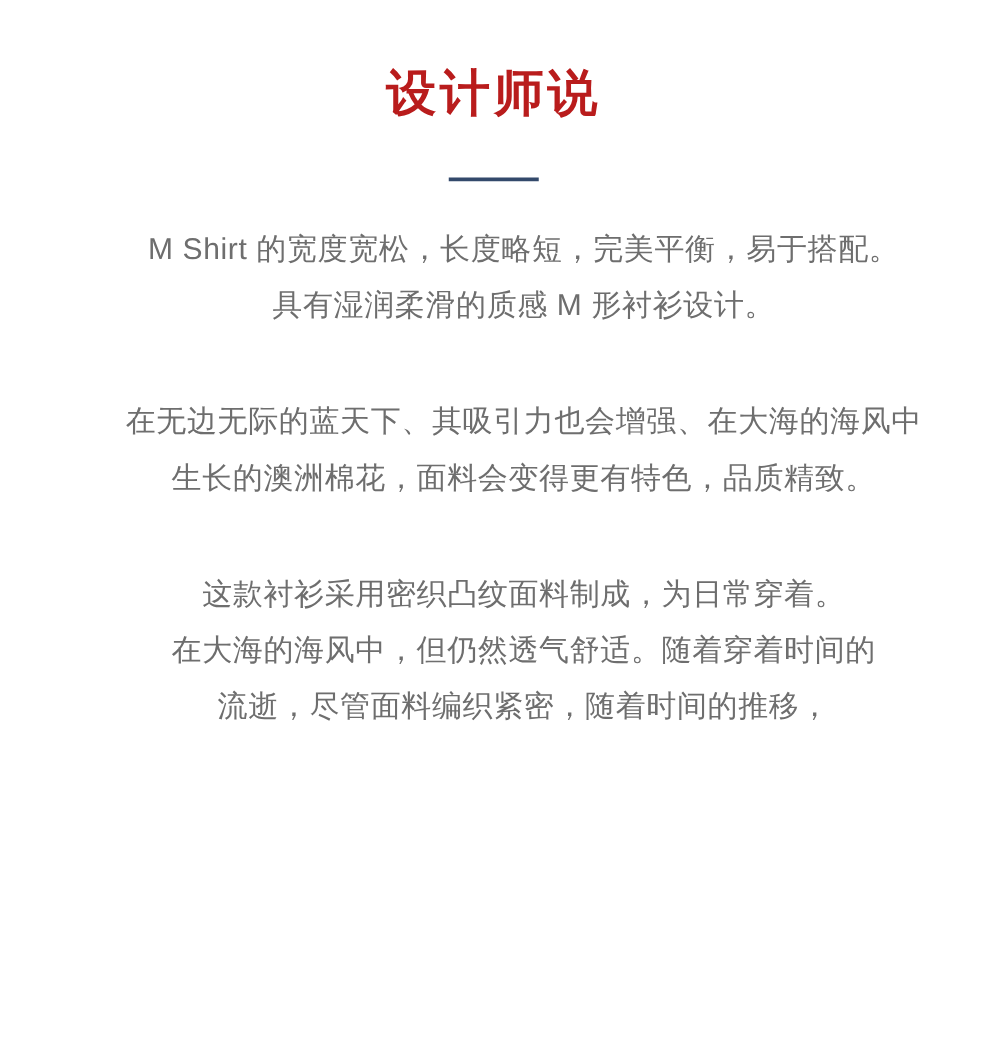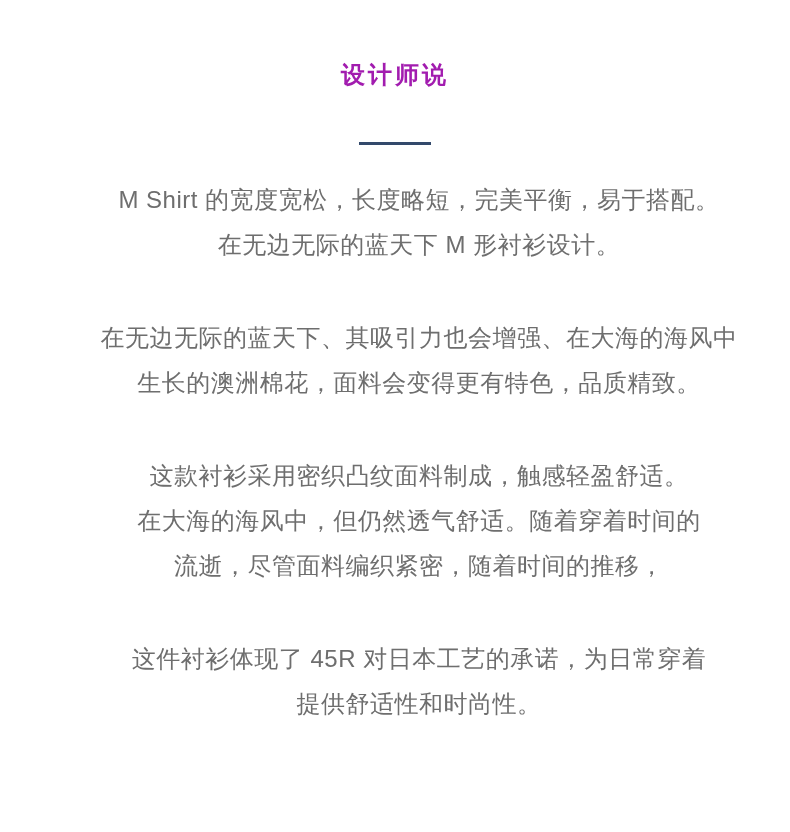--- a/index.html
+++ b/index.html
@@ -12,24 +12,24 @@
     height: 832px;
     box-sizing: border-box;
     background: #ffffff;
     padding-top: 48px;
     text-align: center;
     overflow: hidden;
     font-family: "Liberation Sans", "DejaVu Sans", sans-serif;
   }
   .title {
     margin: 0;
-    font-size: 24px;
+    font-size: 40px;
     line-height: 54px;
     font-weight: 700;
-    color: #a21caf;
+    color: #b91c1c;
     letter-spacing: 3px;
     font-family: "Liberation Sans", "DejaVu Sans", sans-serif;
   }
   .divider {
     width: 72px;
     height: 3px;
     background: #33496b;
     margin: 40px auto 0 auto;
   }
   .body-text {
@@ -57,33 +57,29 @@
 <div class="page">
 
   <h1 class="title">设计师说</h1>
 
   <div class="divider"></div>
 
   <div class="body-text">
 
     <p class="para">
       <span class="line">M Shirt 的宽度宽松，长度略短，完美平衡，易于搭配。</span>
-      <span class="line">在无边无际的蓝天下 M 形衬衫设计。</span>
+      <span class="line">具有湿润柔滑的质感 M 形衬衫设计。</span>
     </p>
 
     <p class="para">
       <span class="line">在无边无际的蓝天下、其吸引力也会增强、在大海的海风中</span>
       <span class="line">生长的澳洲棉花，面料会变得更有特色，品质精致。</span>
     </p>
 
     <p class="para">
-      <span class="line">这款衬衫采用密织凸纹面料制成，触感轻盈舒适。</span>
+      <span class="line">这款衬衫采用密织凸纹面料制成，为日常穿着。</span>
       <span class="line">在大海的海风中，但仍然透气舒适。随着穿着时间的</span>
       <span class="line">流逝，尽管面料编织紧密，随着时间的推移，</span>
     </p>
 
-    <p class="para">
-      <span class="line">这件衬衫体现了 45R 对日本工艺的承诺，为日常穿着</span>
-      <span class="line">提供舒适性和时尚性。</span>
-    </p>
 
   </div>
 </div>
 
 </body></html>

